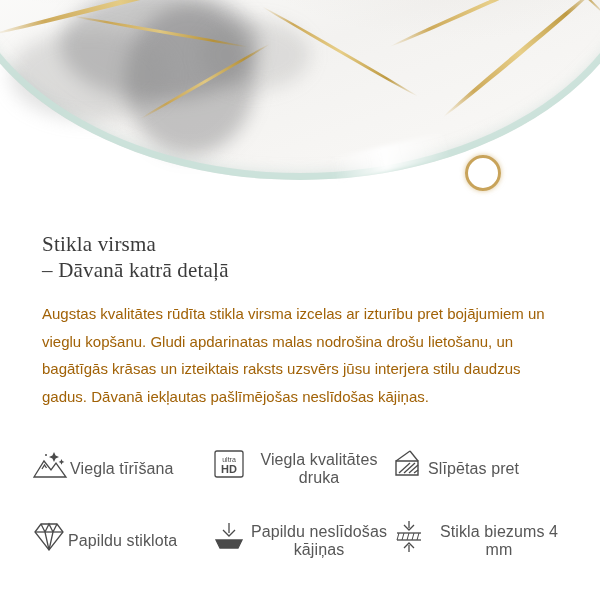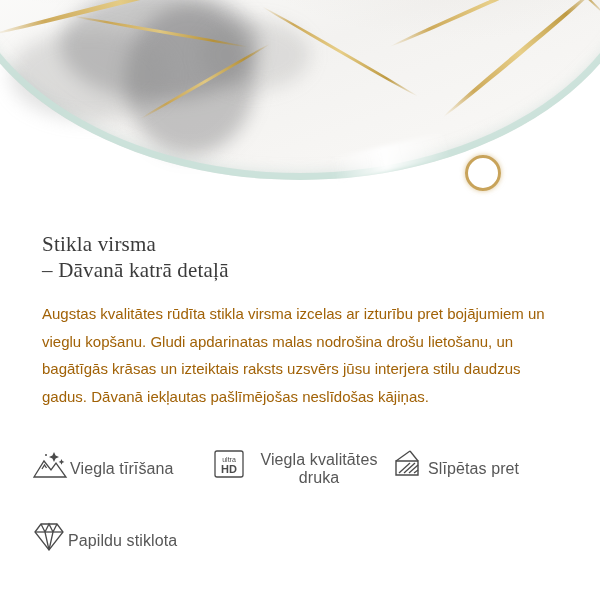--- a/index.html
+++ b/index.html
@@ -232,16 +232,41 @@
           <path d="M5 13 L11 5 L27 5 L33 13 L19 31 Z"></path>
           <path d="M5 13 L33 13"></path>
           <path d="M11 5 L15 13 L19 31"></path>
           <path d="M27 5 L23 13 L19 31"></path>
           <path d="M15 13 L19 5 L23 13"></path>
         </svg>
       </div>
       <div class="feature-label">Papildu stiklota</div>
     </div>
 
-
+    <div class="feature">
+      <div class="feature-icon">
+        <svg width="38" height="36" viewBox="0 0 38 36" stroke="#4a4a4a" stroke-width="1.3" fill="none">
+          <path d="M19 4 L19 14"></path>
+          <path d="M13 11 L19 17 L25 11"></path>
+          <path d="M6 21 L32 21 L28 29 L10 29 Z" fill="#4a4a4a" stroke="none"></path>
+          <path d="M6 21 L32 21 L28 29 L10 29 Z"></path>
+        </svg>
+      </div>
+      <div class="feature-label">Papildu neslīdošas kājiņas</div>
+    </div>
+
+    <div class="feature">
+      <div class="feature-icon">
+        <svg width="38" height="36" viewBox="0 0 38 36" stroke="#4a4a4a" stroke-width="1.3" fill="none">
+          <path d="M19 2 L19 9"></path>
+          <path d="M14 6 L19 11 L24 6"></path>
+          <path d="M7 14 L31 14"></path>
+          <path d="M7 21 L31 21"></path>
+          <path d="M9 14 L7 21 M14 14 L12 21 M19 14 L17 21 M24 14 L22 21 M29 14 L27 21" stroke-width="1"></path>
+          <path d="M19 33 L19 26"></path>
+          <path d="M14 29 L19 24 L24 29"></path>
+        </svg>
+      </div>
+      <div class="feature-label">Stikla biezums 4 mm</div>
+    </div>
 
   </div>
 </div>
 
 </body></html>

